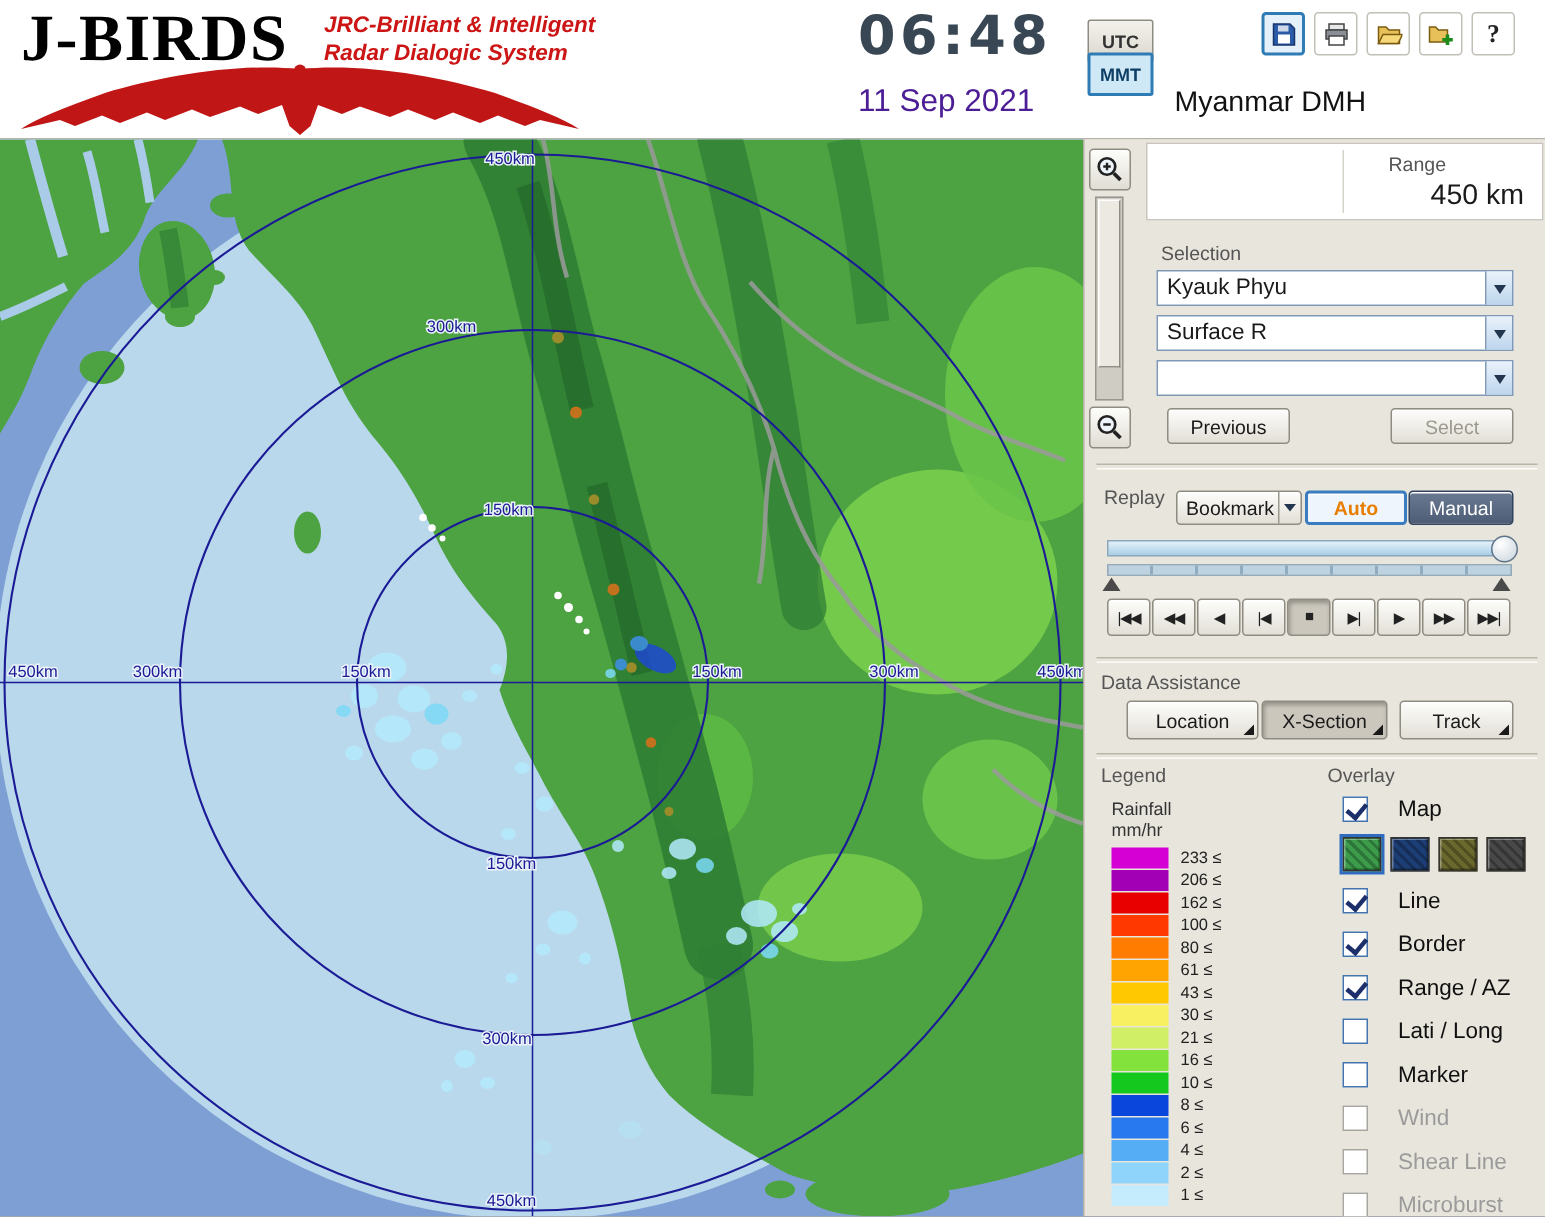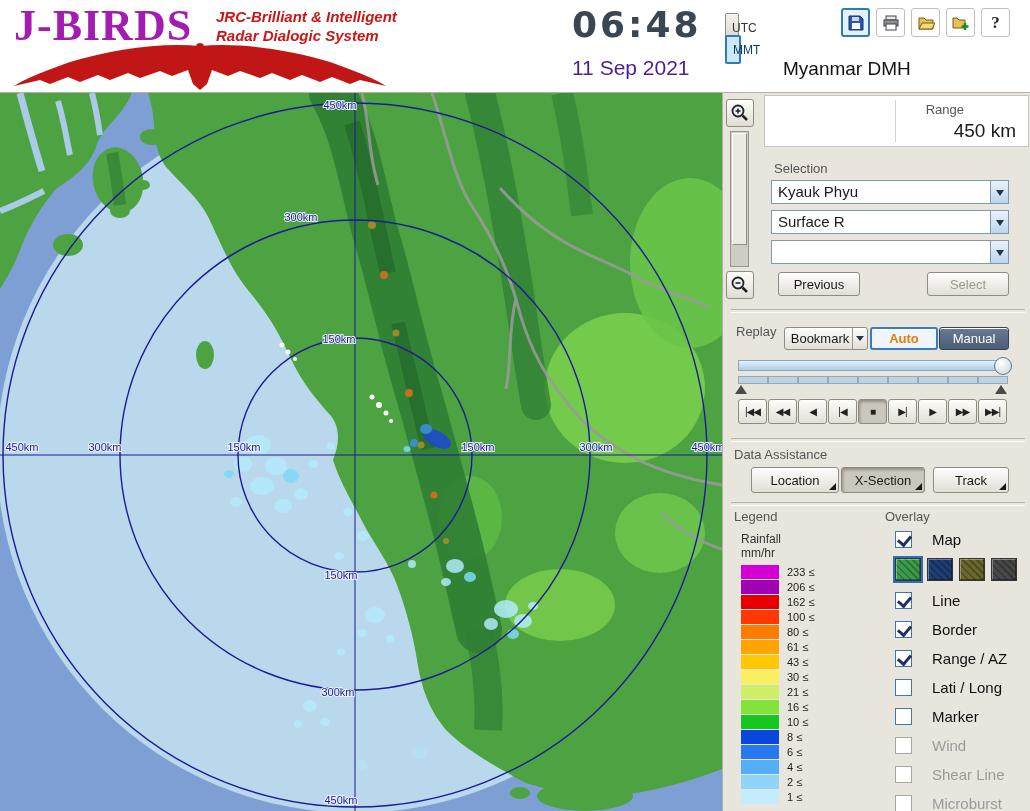--- a/index.html
+++ b/index.html
@@ -1,25 +1,25 @@
 <!DOCTYPE html>
 <html><head>
 <meta charset="utf-8">
 <style>
   html,body{margin:0;padding:0;background:#888;}
   #app{position:relative;width:1030px;height:811px;background:#e8e5dc;font-family:"Liberation Sans",sans-serif;overflow:hidden;}
   
   .header{position:absolute;left:0;top:0;width:1030px;height:93px;background:#fff;border-bottom:1px solid #b5b2aa;box-sizing:border-box;}
-  .logo-title{position:absolute;left:14px;top:0px;font-family:"Liberation Serif",serif;font-weight:bold;font-size:44px;color:#a21caf;letter-spacing:1px;}
+  .logo-title{position:absolute;left:14px;top:0px;font-family:"Liberation Serif",serif;font-weight:bold;font-size:44px;color:#000000;letter-spacing:1px;}
   .logo-sub{position:absolute;left:216px;top:8px;color:#cc1515;font-weight:bold;font-style:italic;font-size:15px;line-height:1.25;white-space:nowrap;}
   .eagle{position:absolute;left:8px;top:40px;}
   .warning-box{position:absolute;left:478px;top:14px;width:86px;height:58px;background:#fff;border:1px solid #dcdad4;display:flex;align-items:center;justify-content:center;color:#8a8a8a;font-size:15px;}
   .clock-time{position:absolute;left:572px;top:4px;font-family:"DejaVu Sans",sans-serif;font-weight:bold;font-size:36px;color:#394754;letter-spacing:3px;}
   .clock-date{position:absolute;left:572px;top:56px;font-size:21px;color:#4c1d95;}
-  .tz-btn{position:absolute;left:725px;width:14px;height:29px;font-size:12px;font-weight:normal;border-radius:2px;cursor:pointer;font-family:inherit;}
+  .tz-btn{position:absolute;left:725px;width:44px;height:29px;font-size:12px;font-weight:bold;border-radius:2px;cursor:pointer;font-family:inherit;}
   #utcBtn{top:13px;background:linear-gradient(#f4f2ec,#d9d6cd);border:1px solid #8f8c82;color:#333;}
   #mmtBtn{top:35px;background:#cfe8f6;border:2px solid #2f7cb5;color:#0e3e66;}
   .tool{position:absolute;top:8px;width:29px;height:29px;background:#fff;border:1px solid #c2bfb6;border-radius:3px;display:flex;align-items:center;justify-content:center;cursor:pointer;padding:0;}
   .tool.selected{border:2px solid #2f7cb5;background:#e4f1fb;}
   .tool .q{font-size:17px;font-weight:bold;color:#222;font-family:"Liberation Serif",serif;}
   .station{position:absolute;left:783px;top:58px;font-size:19px;color:#121212;}
   
   .map-area{position:absolute;left:0;top:93px;width:722px;height:718px;background:#bad8ec;}
   .ring-lb{font:11px "Liberation Sans",sans-serif;fill:#1b1b96;text-anchor:middle;paint-order:stroke;stroke:#ecf3fa;stroke-width:2px;}
   

